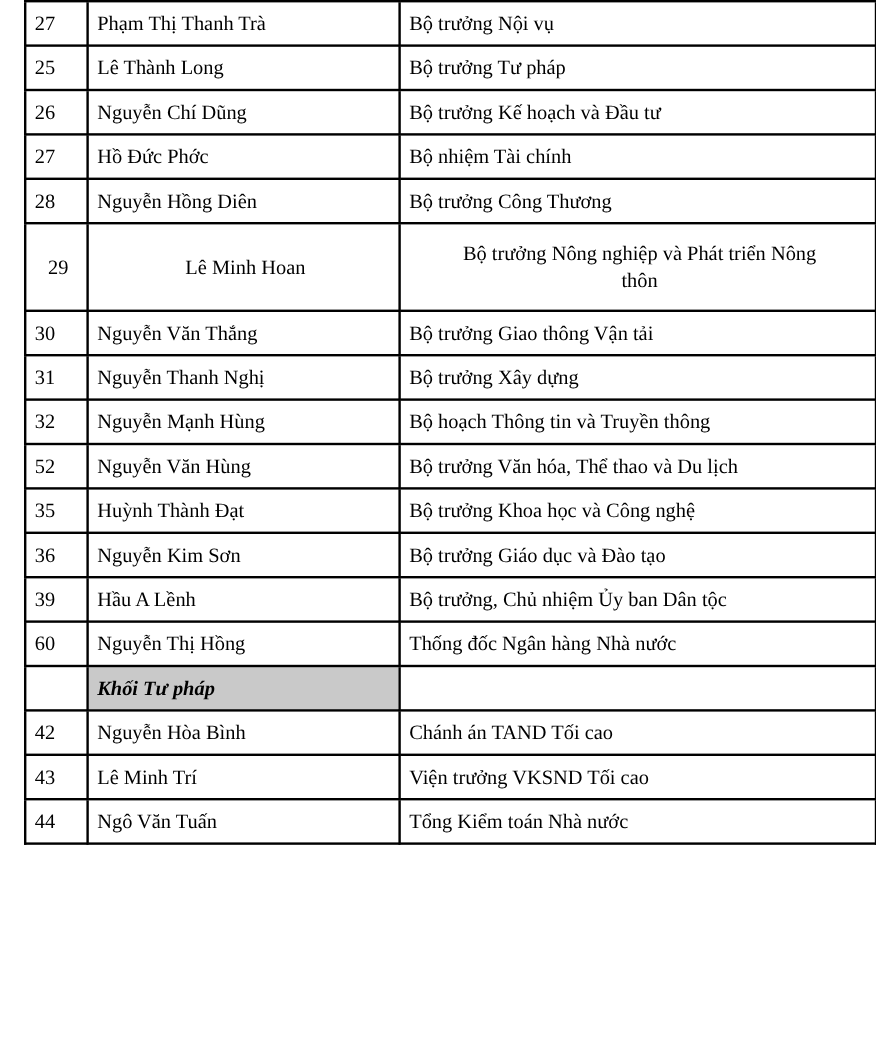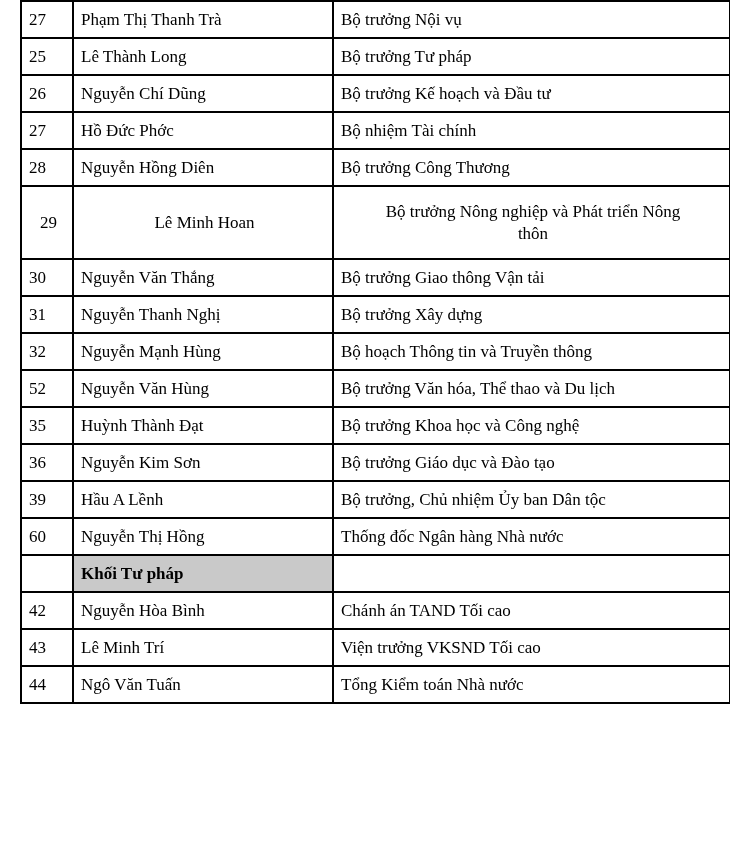--- a/index.html
+++ b/index.html
@@ -34,20 +34,21 @@
   .doc-table col.c-no   { width: 52px;  }
   .doc-table col.c-name { width: 260px; }
   .doc-table col.c-pos  { width: 397px; }
   .doc-table tr { height: 37px; }
   .doc-table tr.row-tall { height: 73px; text-align: center; }
   .doc-table tr.row-partial { height: 35px; }
   .doc-table td.pos-cell { white-space: pre-line; }
   .doc-table tr.section-row td.name-cell {
     background: #c9c9c9;
     font-weight: bold;
+    font-style: italic;
   }
 </style>
 </head>
 <body>
 
 <table class="doc-table">
   <colgroup>
     <col class="c-no">
       <col class="c-name">
       <col class="c-pos">

